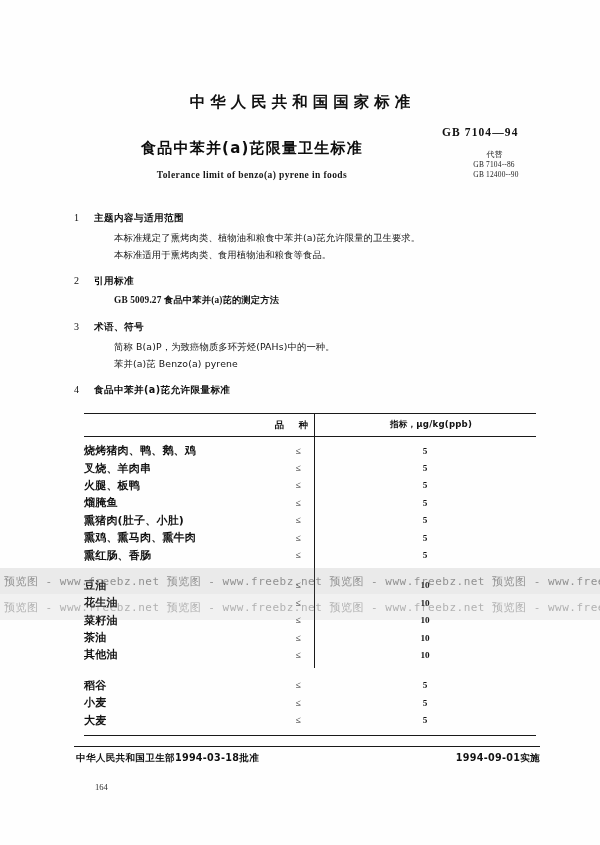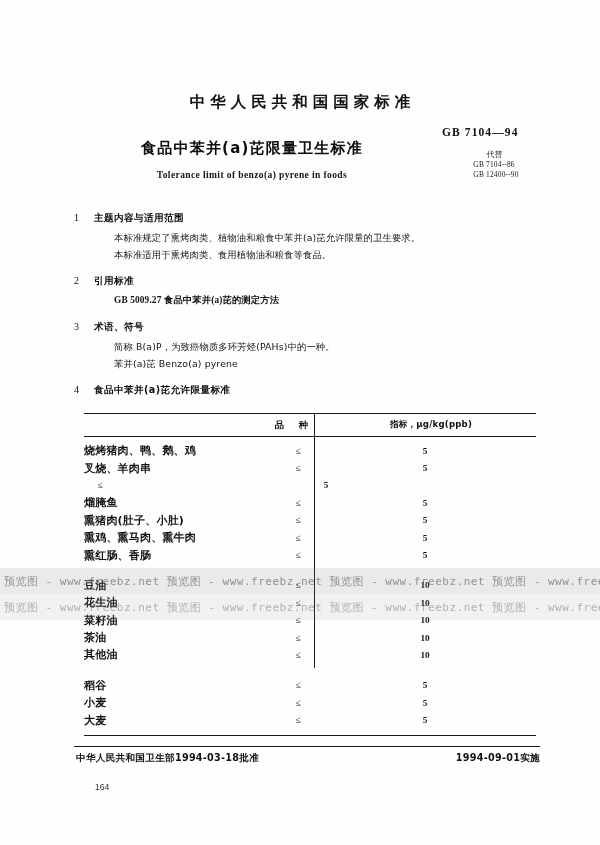--- a/index.html
+++ b/index.html
@@ -223,21 +223,21 @@
     font-family: "DejaVu Sans", "Liberation Sans", sans-serif;
     font-weight: bold;
     font-size: 9.6px;
     color: #111;
     letter-spacing: 0.3px;
   }
   .page-no {
     position: absolute;
     left: 95px;
     top: 782px;
-    font-family: Liberation Sans, sans-serif;
+    font-family: Liberation Serif, serif;
     font-size: 8.6px;
     color: #303030;
   }
 
   
   .wm-band {
     position: absolute;
     left: 0; right: 0;
     top: 568px;
     height: 26px;
@@ -335,20 +335,21 @@
           <div class="td-name">烧烤猪肉、鸭、鹅、鸡</div>
           <div class="td-op">≤</div>
           <div class="td-val">5</div>
         </div>
         <div class="trow">
           <div class="td-name">叉烧、羊肉串</div>
           <div class="td-op">≤</div>
           <div class="td-val">5</div>
         </div>
         <div class="trow">
+          <div class="td-name">火腿、板鸭</div>
           <div class="td-op">≤</div>
           <div class="td-val">5</div>
         </div>
         <div class="trow">
           <div class="td-name">熘腌鱼</div>
           <div class="td-op">≤</div>
           <div class="td-val">5</div>
         </div>
         <div class="trow">
           <div class="td-name">熏猪肉(肚子、小肚)</div>

